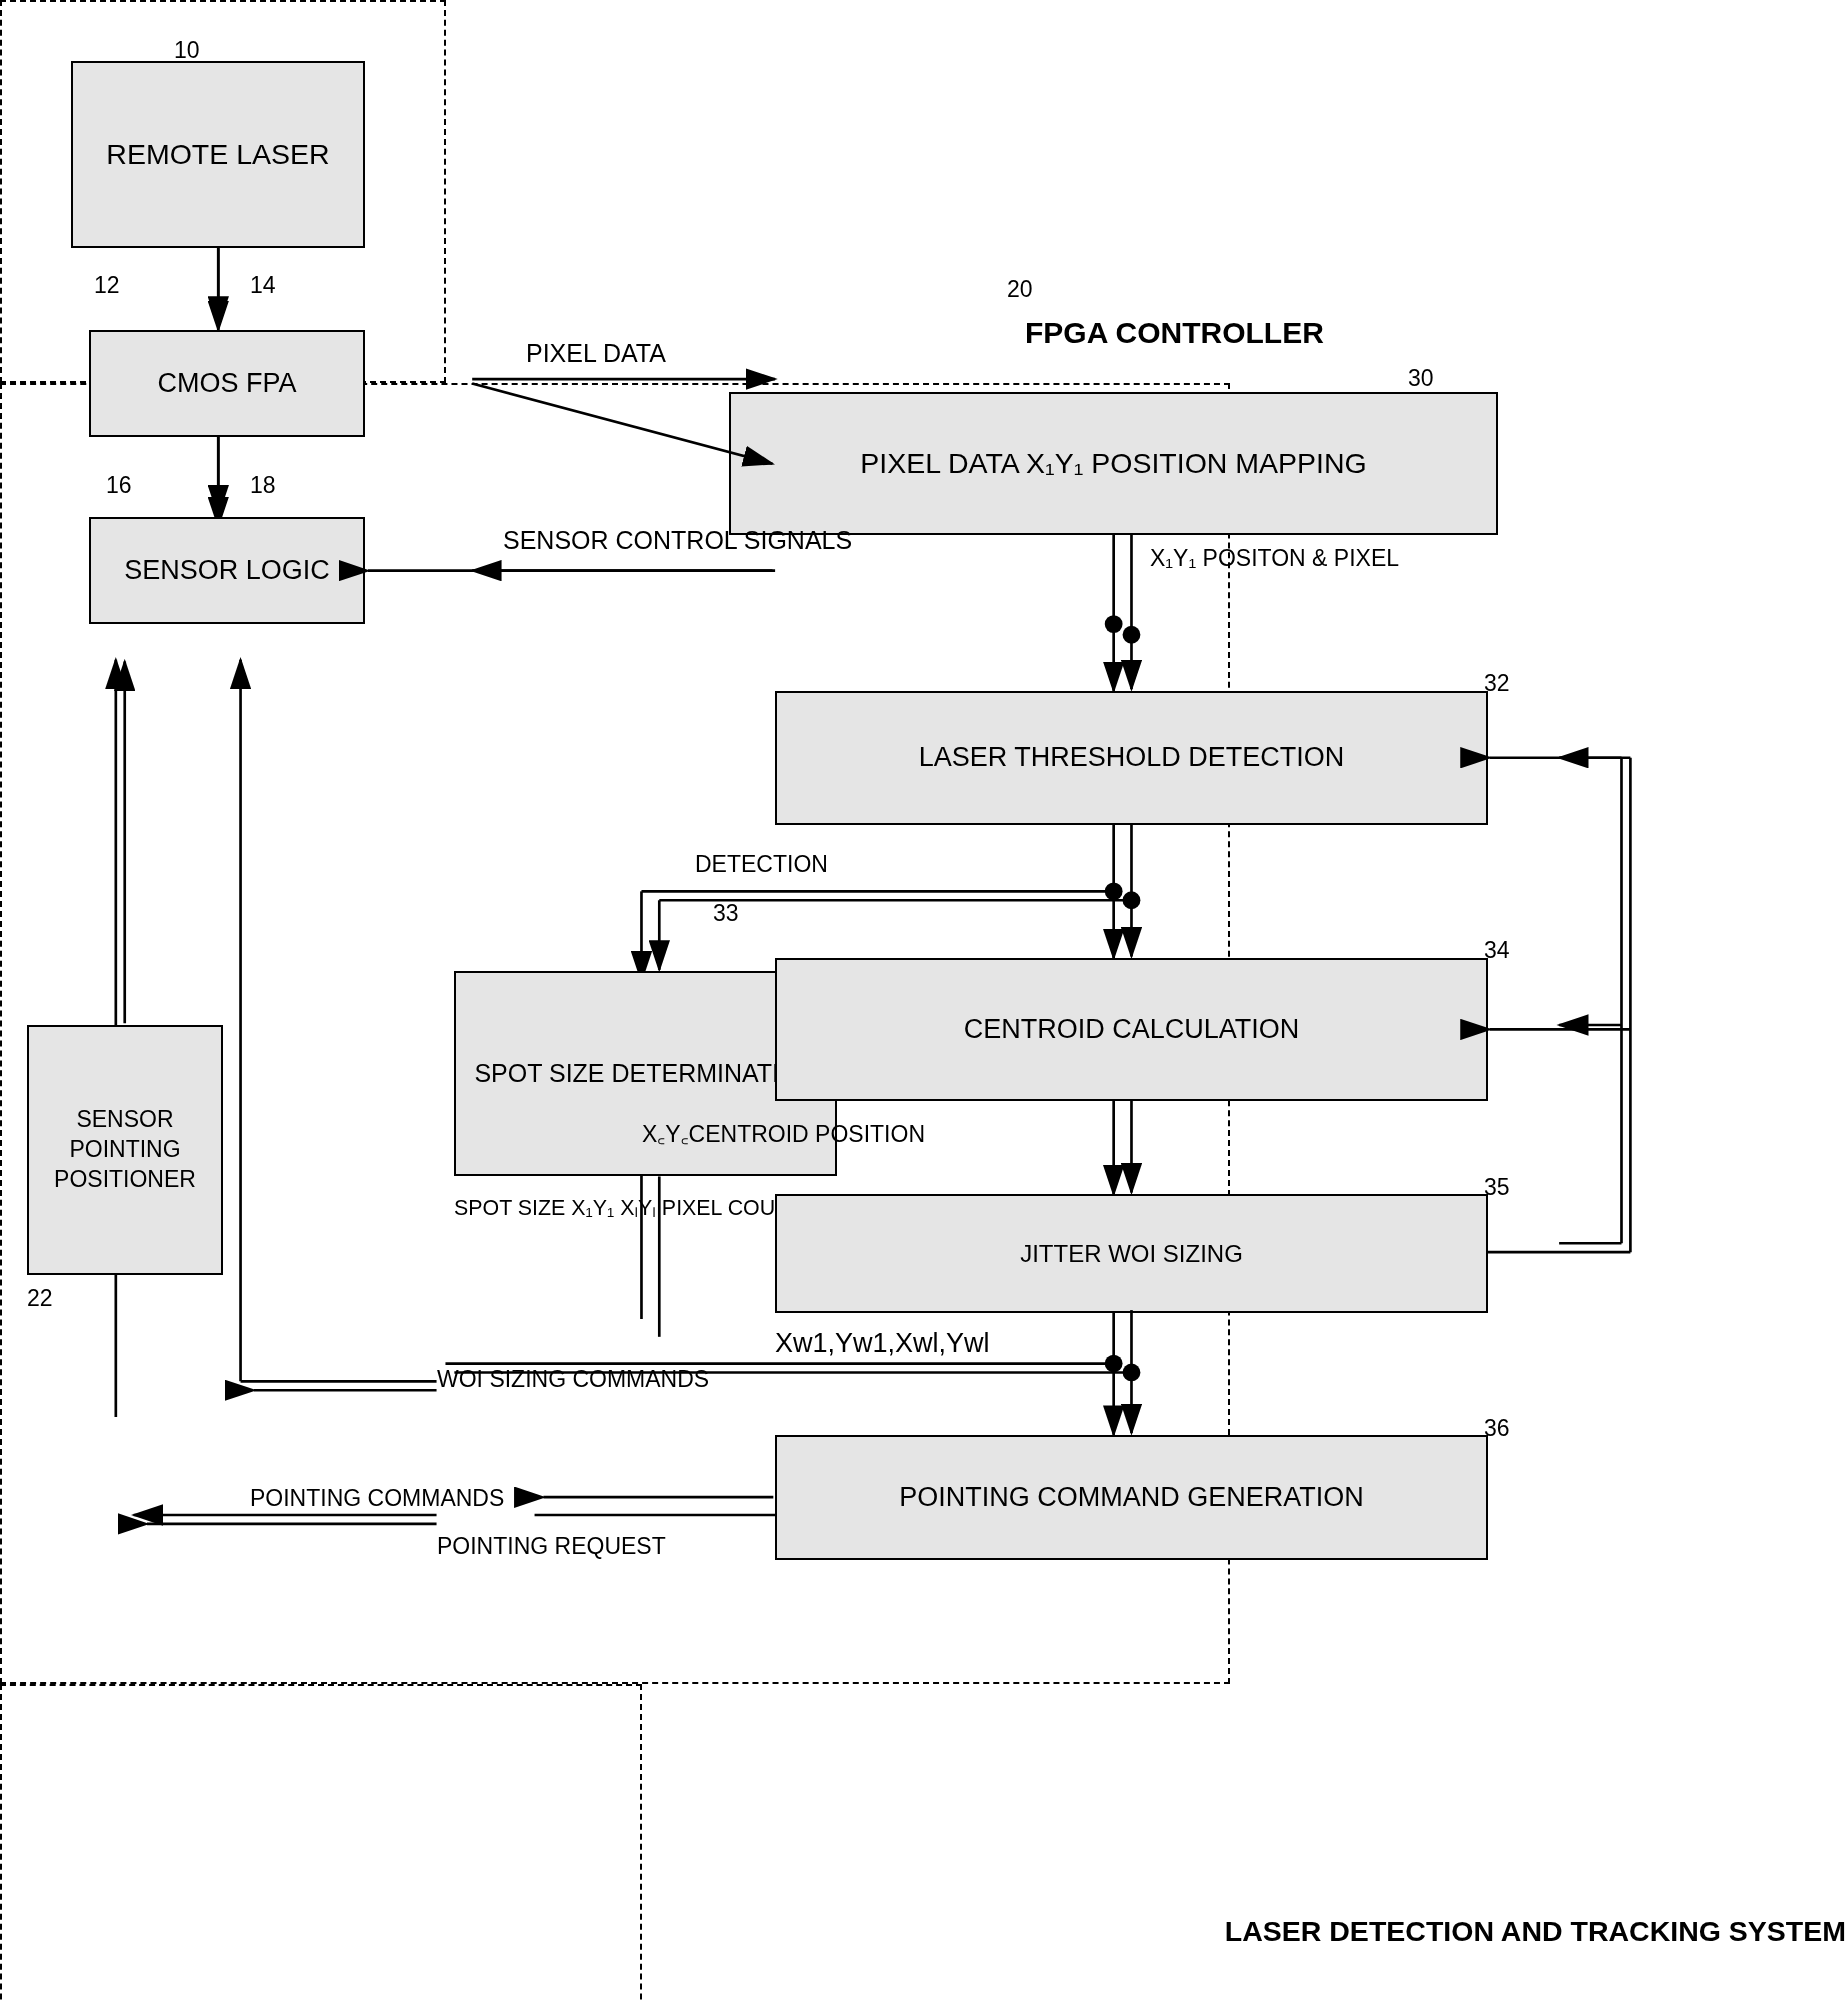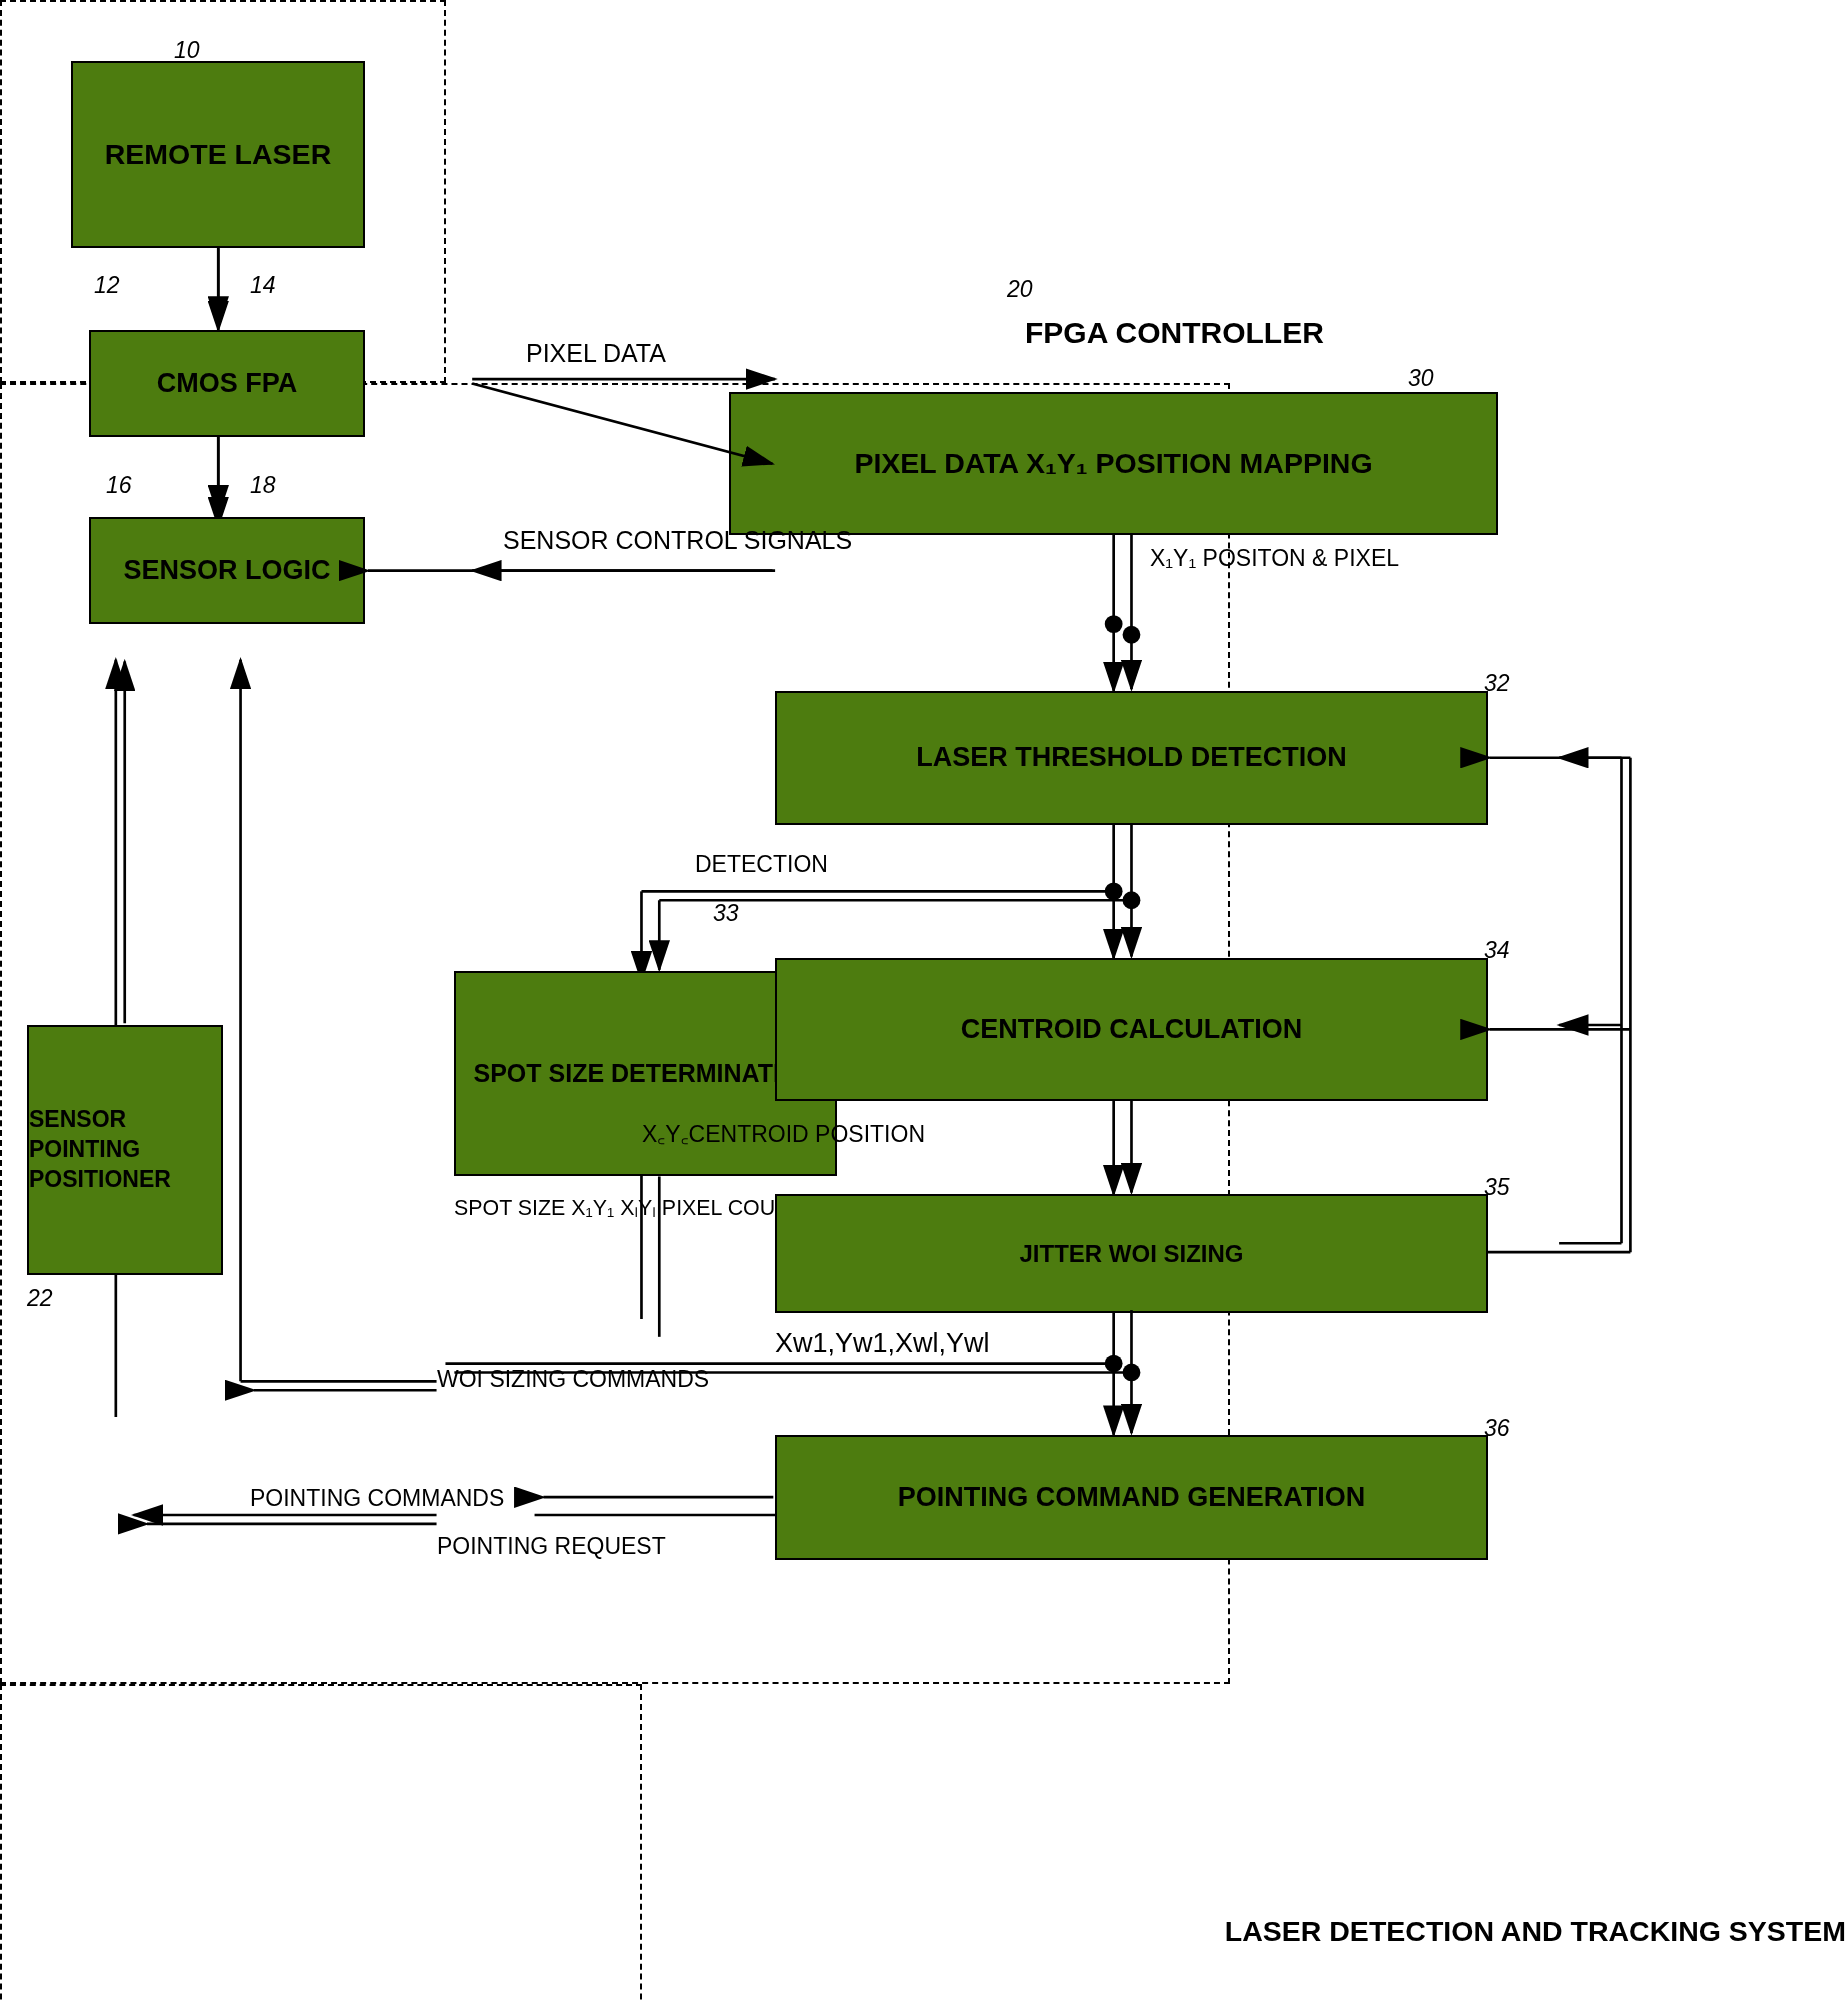--- a/index.html
+++ b/index.html
@@ -16,40 +16,40 @@
       position: absolute;
       top: 0; left: 0;
       width: 1846px;
       height: 2001px;
     }
 
     
     .box {
       position: absolute;
       border: 2.7px solid #000;
-      background: #4d7c0f;
+      background: #e5e5e5;
       display: flex;
       align-items: center;
       justify-content: center;
+      text-align: center;
       font-size: 23px;
-      font-weight: bold;
+      font-weight: normal;
       line-height: 1.3;
     }
 
     .box-dashed {
       border: 2.7px dashed #000;
       background: transparent;
     }
 
     
     .ref {
       position: absolute;
       font-size: 23px;
       font-weight: normal;
-      font-style: italic;
     }
 
     
     .label {
       position: absolute;
       font-size: 23px;
       font-weight: normal;
       text-align: right;
     }
 

